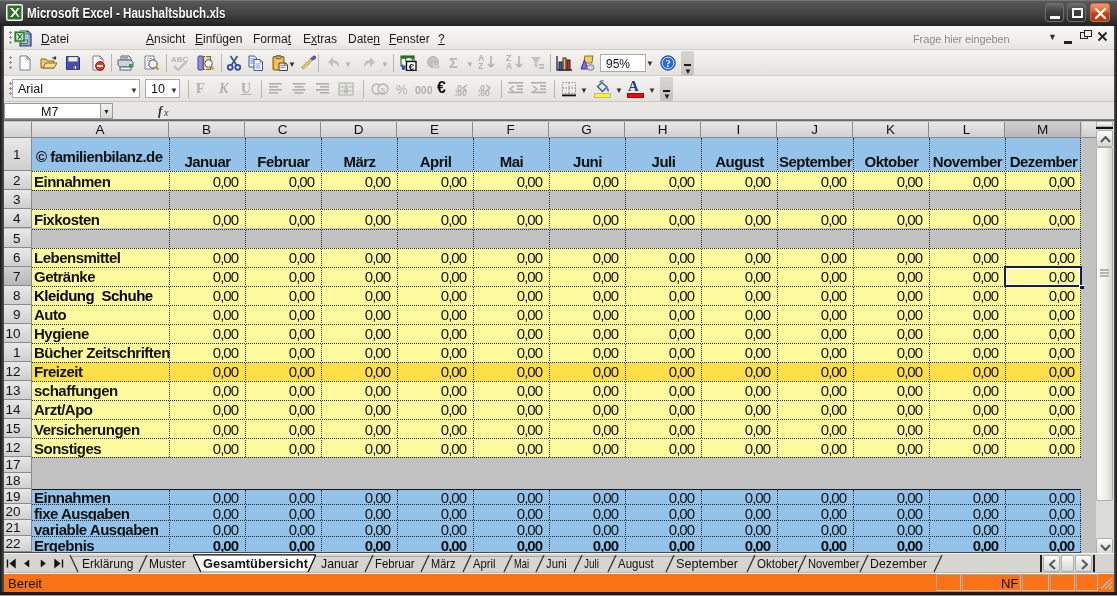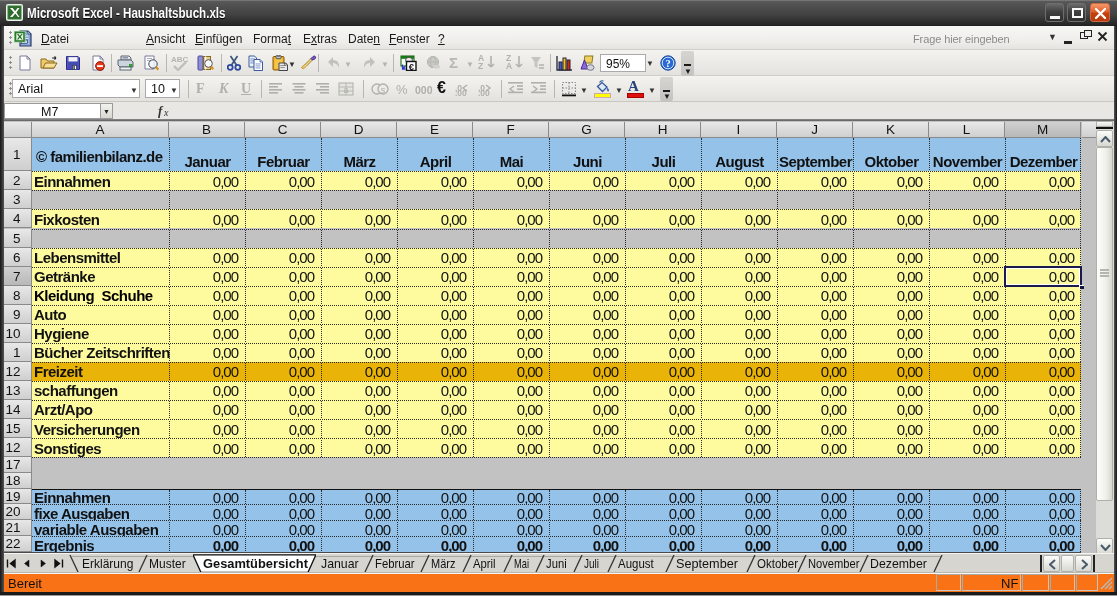--- a/index.html
+++ b/index.html
@@ -495,21 +495,21 @@
       <div class="abs" style="left:365px;top:0.5px;width:76px;height:19.1px;border-left:1px dotted #2a2a2a;font-size:15px;font-weight:normal;color:#111;text-align:right;padding:0 7px 0 0;letter-spacing:-1px;line-height:17.2px;">0,00</div>
       <div class="abs" style="left:441px;top:0.5px;width:76px;height:19.1px;border-left:1px dotted #2a2a2a;font-size:15px;font-weight:normal;color:#111;text-align:right;padding:0 7px 0 0;letter-spacing:-1px;line-height:17.2px;">0,00</div>
       <div class="abs" style="left:517px;top:0.5px;width:76px;height:19.1px;border-left:1px dotted #2a2a2a;font-size:15px;font-weight:normal;color:#111;text-align:right;padding:0 7px 0 0;letter-spacing:-1px;line-height:17.2px;">0,00</div>
       <div class="abs" style="left:593px;top:0.5px;width:76px;height:19.1px;border-left:1px dotted #2a2a2a;font-size:15px;font-weight:normal;color:#111;text-align:right;padding:0 7px 0 0;letter-spacing:-1px;line-height:17.2px;">0,00</div>
       <div class="abs" style="left:669px;top:0.5px;width:76px;height:19.1px;border-left:1px dotted #2a2a2a;font-size:15px;font-weight:normal;color:#111;text-align:right;padding:0 7px 0 0;letter-spacing:-1px;line-height:17.2px;">0,00</div>
       <div class="abs" style="left:745px;top:0.5px;width:76px;height:19.1px;border-left:1px dotted #2a2a2a;font-size:15px;font-weight:normal;color:#111;text-align:right;padding:0 7px 0 0;letter-spacing:-1px;line-height:17.2px;">0,00</div>
       <div class="abs" style="left:821px;top:0.5px;width:76px;height:19.1px;border-left:1px dotted #2a2a2a;font-size:15px;font-weight:normal;color:#111;text-align:right;padding:0 7px 0 0;letter-spacing:-1px;line-height:17.2px;">0,00</div>
       <div class="abs" style="left:897px;top:0.5px;width:76px;height:19.1px;border-left:1px dotted #2a2a2a;font-size:15px;font-weight:normal;color:#111;text-align:right;padding:0 7px 0 0;letter-spacing:-1px;line-height:17.2px;">0,00</div>
       <div class="abs" style="left:973px;top:0.5px;width:76px;height:19.1px;border-left:1px dotted #2a2a2a;font-size:15px;font-weight:normal;color:#111;text-align:right;padding:0 7px 0 0;letter-spacing:-1px;line-height:17.2px;">0,00</div>
     </div>
-<div class="abs" style="left:32px;top:240.8px;width:1049px;height:19.1px;background:#eab308;border-top:1px dotted #2a2a2a;border-right:1px dotted #2a2a2a;">
+<div class="abs" style="left:32px;top:240.8px;width:1049px;height:19.1px;background:#fde047;border-top:1px dotted #2a2a2a;border-right:1px dotted #2a2a2a;">
       <div class="abs" style="left:2px;top:0.5px;font-size:15px;font-weight:bold;color:#111;white-space:pre;letter-spacing:-0.5px;line-height:17.2px;">Freizeit</div>
       <div class="abs" style="left:137px;top:0.5px;width:76px;height:19.1px;border-left:1px dotted #2a2a2a;font-size:15px;font-weight:normal;color:#111;text-align:right;padding:0 7px 0 0;letter-spacing:-1px;line-height:17.2px;">0,00</div>
       <div class="abs" style="left:213px;top:0.5px;width:76px;height:19.1px;border-left:1px dotted #2a2a2a;font-size:15px;font-weight:normal;color:#111;text-align:right;padding:0 7px 0 0;letter-spacing:-1px;line-height:17.2px;">0,00</div>
       <div class="abs" style="left:289px;top:0.5px;width:76px;height:19.1px;border-left:1px dotted #2a2a2a;font-size:15px;font-weight:normal;color:#111;text-align:right;padding:0 7px 0 0;letter-spacing:-1px;line-height:17.2px;">0,00</div>
       <div class="abs" style="left:365px;top:0.5px;width:76px;height:19.1px;border-left:1px dotted #2a2a2a;font-size:15px;font-weight:normal;color:#111;text-align:right;padding:0 7px 0 0;letter-spacing:-1px;line-height:17.2px;">0,00</div>
       <div class="abs" style="left:441px;top:0.5px;width:76px;height:19.1px;border-left:1px dotted #2a2a2a;font-size:15px;font-weight:normal;color:#111;text-align:right;padding:0 7px 0 0;letter-spacing:-1px;line-height:17.2px;">0,00</div>
       <div class="abs" style="left:517px;top:0.5px;width:76px;height:19.1px;border-left:1px dotted #2a2a2a;font-size:15px;font-weight:normal;color:#111;text-align:right;padding:0 7px 0 0;letter-spacing:-1px;line-height:17.2px;">0,00</div>
       <div class="abs" style="left:593px;top:0.5px;width:76px;height:19.1px;border-left:1px dotted #2a2a2a;font-size:15px;font-weight:normal;color:#111;text-align:right;padding:0 7px 0 0;letter-spacing:-1px;line-height:17.2px;">0,00</div>
       <div class="abs" style="left:669px;top:0.5px;width:76px;height:19.1px;border-left:1px dotted #2a2a2a;font-size:15px;font-weight:normal;color:#111;text-align:right;padding:0 7px 0 0;letter-spacing:-1px;line-height:17.2px;">0,00</div>
       <div class="abs" style="left:745px;top:0.5px;width:76px;height:19.1px;border-left:1px dotted #2a2a2a;font-size:15px;font-weight:normal;color:#111;text-align:right;padding:0 7px 0 0;letter-spacing:-1px;line-height:17.2px;">0,00</div>

